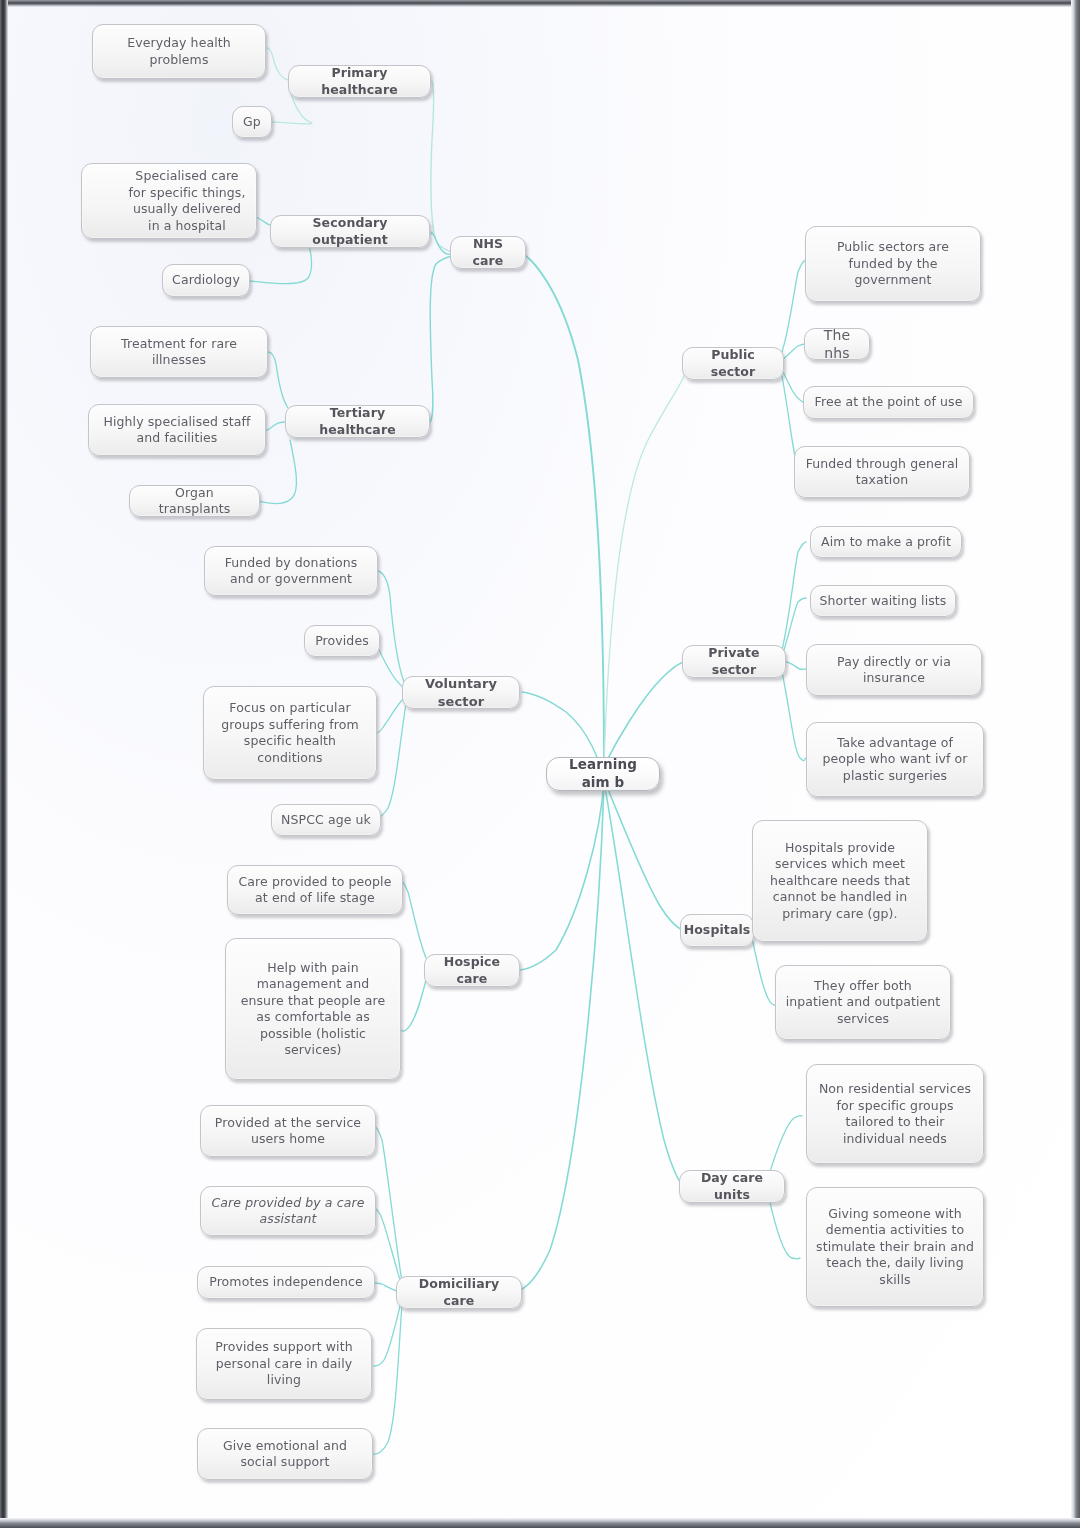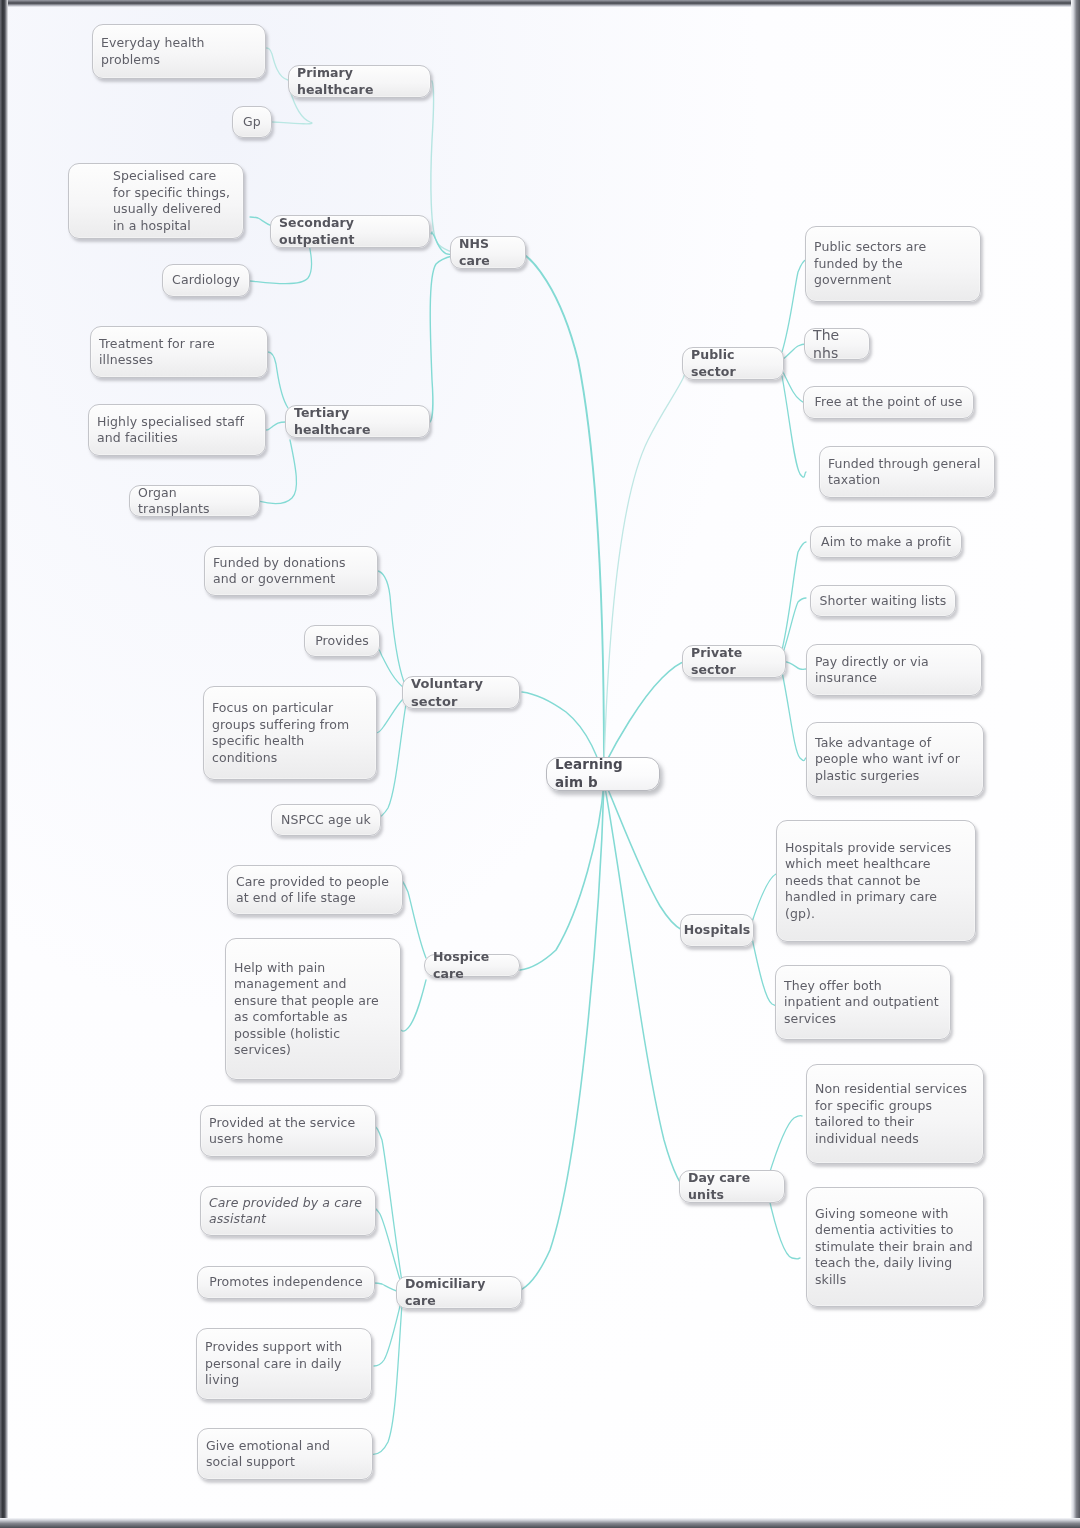--- a/index.html
+++ b/index.html
@@ -55,20 +55,21 @@
     left: 0; top: 0;
     width: 1080px; height: 1528px;
     pointer-events: none;
   }
   .node {
     position: absolute;
     box-sizing: border-box;
     display: flex;
     align-items: center;
     justify-content: center;
+    text-align: center;
     border: 1px solid #c3c4c9;
     border-radius: 11px;
     background: linear-gradient(to bottom, #fdfdfd 0%, #f6f6f7 55%, #ebebec 100%);
     box-shadow: 2px 3px 3px rgba(120,122,130,0.38), 0 0 0 0.5px rgba(255,255,255,0.7) inset;
     color: #55555d;
     font-weight: bold;
     letter-spacing: 0.1px;
     line-height: 1.32;
     padding: 4px 8px;
     z-index: 3;
@@ -160,59 +161,59 @@
 
   <div class="node central" style="left:546px; top:757px; width:114px; height:34px; font-size:13.5px;">Learning aim b</div>
 
   <div class="node" style="left:450px; top:236px; width:76px; height:33px; font-size:12.5px;">NHS care</div>
 
   <div class="node" style="left:288px; top:65px; width:143px; height:33px; font-size:12.5px;">Primary healthcare</div>
   <div class="node soft" style="left:92px; top:24px; width:174px; height:55px; font-size:12.5px;">Everyday health problems</div>
   <div class="node soft" style="left:232px; top:106px; width:40px; height:32px; font-size:12.5px;">Gp</div>
 
   <div class="node" style="left:270px; top:215px; width:160px; height:33px; font-size:12.5px;">Secondary outpatient</div>
-  <div class="node soft" style="left:68px; top:163px; width:176px; height:76px; font-size:12.5px;padding-left:44px;">Specialised care for specific things, usually delivered in a hospital</div>
+  <div class="node soft" style="left:81px; top:163px; width:176px; height:76px; font-size:12.5px;padding-left:44px;">Specialised care for specific things, usually delivered in a hospital</div>
   <div class="node soft" style="left:162px; top:264px; width:88px; height:33px; font-size:12.5px;">Cardiology</div>
 
   <div class="node" style="left:285px; top:405px; width:145px; height:33px; font-size:12.5px;">Tertiary healthcare</div>
   <div class="node soft" style="left:90px; top:326px; width:178px; height:52px; font-size:12.5px;">Treatment for rare illnesses</div>
   <div class="node soft" style="left:88px; top:404px; width:178px; height:52px; font-size:12.5px;">Highly specialised staff and facilities</div>
   <div class="node soft" style="left:129px; top:485px; width:131px; height:32px; font-size:12.5px;">Organ transplants</div>
 
   <div class="node" style="left:402px; top:676px; width:118px; height:33px; font-size:13px;">Voluntary sector</div>
   <div class="node soft" style="left:204px; top:546px; width:174px; height:50px; font-size:12.5px;">Funded by donations and or government</div>
   <div class="node soft" style="left:304px; top:625px; width:76px; height:32px; font-size:12.5px;">Provides</div>
   <div class="node soft" style="left:203px; top:686px; width:174px; height:94px; font-size:12.5px;">Focus on particular groups suffering from specific health conditions</div>
   <div class="node soft" style="left:271px; top:804px; width:110px; height:32px; font-size:12.5px;">NSPCC age uk</div>
 
-  <div class="node" style="left:424px; top:954px; width:96px; height:23px; font-size:12.5px;">Hospice care</div>
+  <div class="node" style="left:424px; top:954px; width:96px; height:33px; font-size:12.5px;">Hospice care</div>
   <div class="node soft" style="left:227px; top:865px; width:176px; height:50px; font-size:12.5px;">Care provided to people at end of life stage</div>
   <div class="node soft" style="left:225px; top:938px; width:176px; height:142px; font-size:12.5px;">Help with pain management and ensure that people are as comfortable as possible (holistic services)</div>
 
   <div class="node" style="left:396px; top:1276px; width:126px; height:33px; font-size:12.5px;">Domiciliary care</div>
   <div class="node soft" style="left:200px; top:1105px; width:176px; height:52px; font-size:12.5px;">Provided at the service users home</div>
   <div class="node soft" style="left:200px; top:1186px; width:176px; height:50px; font-size:12.5px;font-style:italic;">Care provided by a care assistant</div>
   <div class="node soft" style="left:197px; top:1266px; width:178px; height:33px; font-size:12.5px;">Promotes independence</div>
   <div class="node soft" style="left:197px; top:1428px; width:176px; height:52px; font-size:12.5px;">Give emotional and social support</div>
   <div class="node soft" style="left:196px; top:1328px; width:176px; height:72px; font-size:12.5px;">Provides support with personal care in daily living</div>
 
   <div class="node" style="left:682px; top:347px; width:102px; height:33px; font-size:12.5px;">Public sector</div>
   <div class="node soft" style="left:805px; top:226px; width:176px; height:76px; font-size:12.5px;">Public sectors are funded by the government</div>
   <div class="node soft" style="left:804px; top:328px; width:66px; height:32px; font-size:14px;">The nhs</div>
   <div class="node soft" style="left:803px; top:386px; width:171px; height:33px; font-size:12.5px;">Free at the point of use</div>
-  <div class="node soft" style="left:819px; top:446px; width:176px; height:52px; font-size:12.5px;">Funded through general taxation</div>
+  <div class="node soft" style="left:794px; top:446px; width:176px; height:52px; font-size:12.5px;">Funded through general taxation</div>
 
   <div class="node" style="left:682px; top:645px; width:104px; height:33px; font-size:12.5px;">Private sector</div>
   <div class="node soft" style="left:810px; top:526px; width:152px; height:32px; font-size:12.5px;">Aim to make a profit</div>
   <div class="node soft" style="left:810px; top:585px; width:146px; height:32px; font-size:12.5px;">Shorter waiting lists</div>
   <div class="node soft" style="left:806px; top:644px; width:176px; height:52px; font-size:12.5px;">Pay directly or via insurance</div>
   <div class="node soft" style="left:806px; top:722px; width:178px; height:75px; font-size:12.5px;">Take advantage of people who want ivf or plastic surgeries</div>
 
   <div class="node" style="left:680px; top:914px; width:74px; height:33px; font-size:12.5px;">Hospitals</div>
-  <div class="node soft" style="left:776px; top:820px; width:200px; height:122px; font-size:12.5px;">Hospitals provide services which meet healthcare needs that cannot be handled in primary care (gp).</div>
+  <div class="node soft" style="left:752px; top:820px; width:176px; height:122px; font-size:12.5px;">Hospitals provide services which meet healthcare needs that cannot be handled in primary care (gp).</div>
   <div class="node soft" style="left:775px; top:965px; width:176px; height:75px; font-size:12.5px;">They offer both inpatient and outpatient services</div>
 
   <div class="node" style="left:679px; top:1170px; width:106px; height:33px; font-size:12.5px;">Day care units</div>
   <div class="node soft" style="left:806px; top:1064px; width:178px; height:100px; font-size:12.5px;">Non residential services for specific groups tailored to their individual needs</div>
   <div class="node soft" style="left:806px; top:1187px; width:178px; height:120px; font-size:12.5px;">Giving someone with dementia activities to stimulate their brain and teach the, daily living skills</div>
 
   <div id="scan-edge-top"></div>
   <div id="scan-edge-left"></div>
   <div id="scan-edge-right"></div>
   <div id="scan-edge-bottom"></div>

